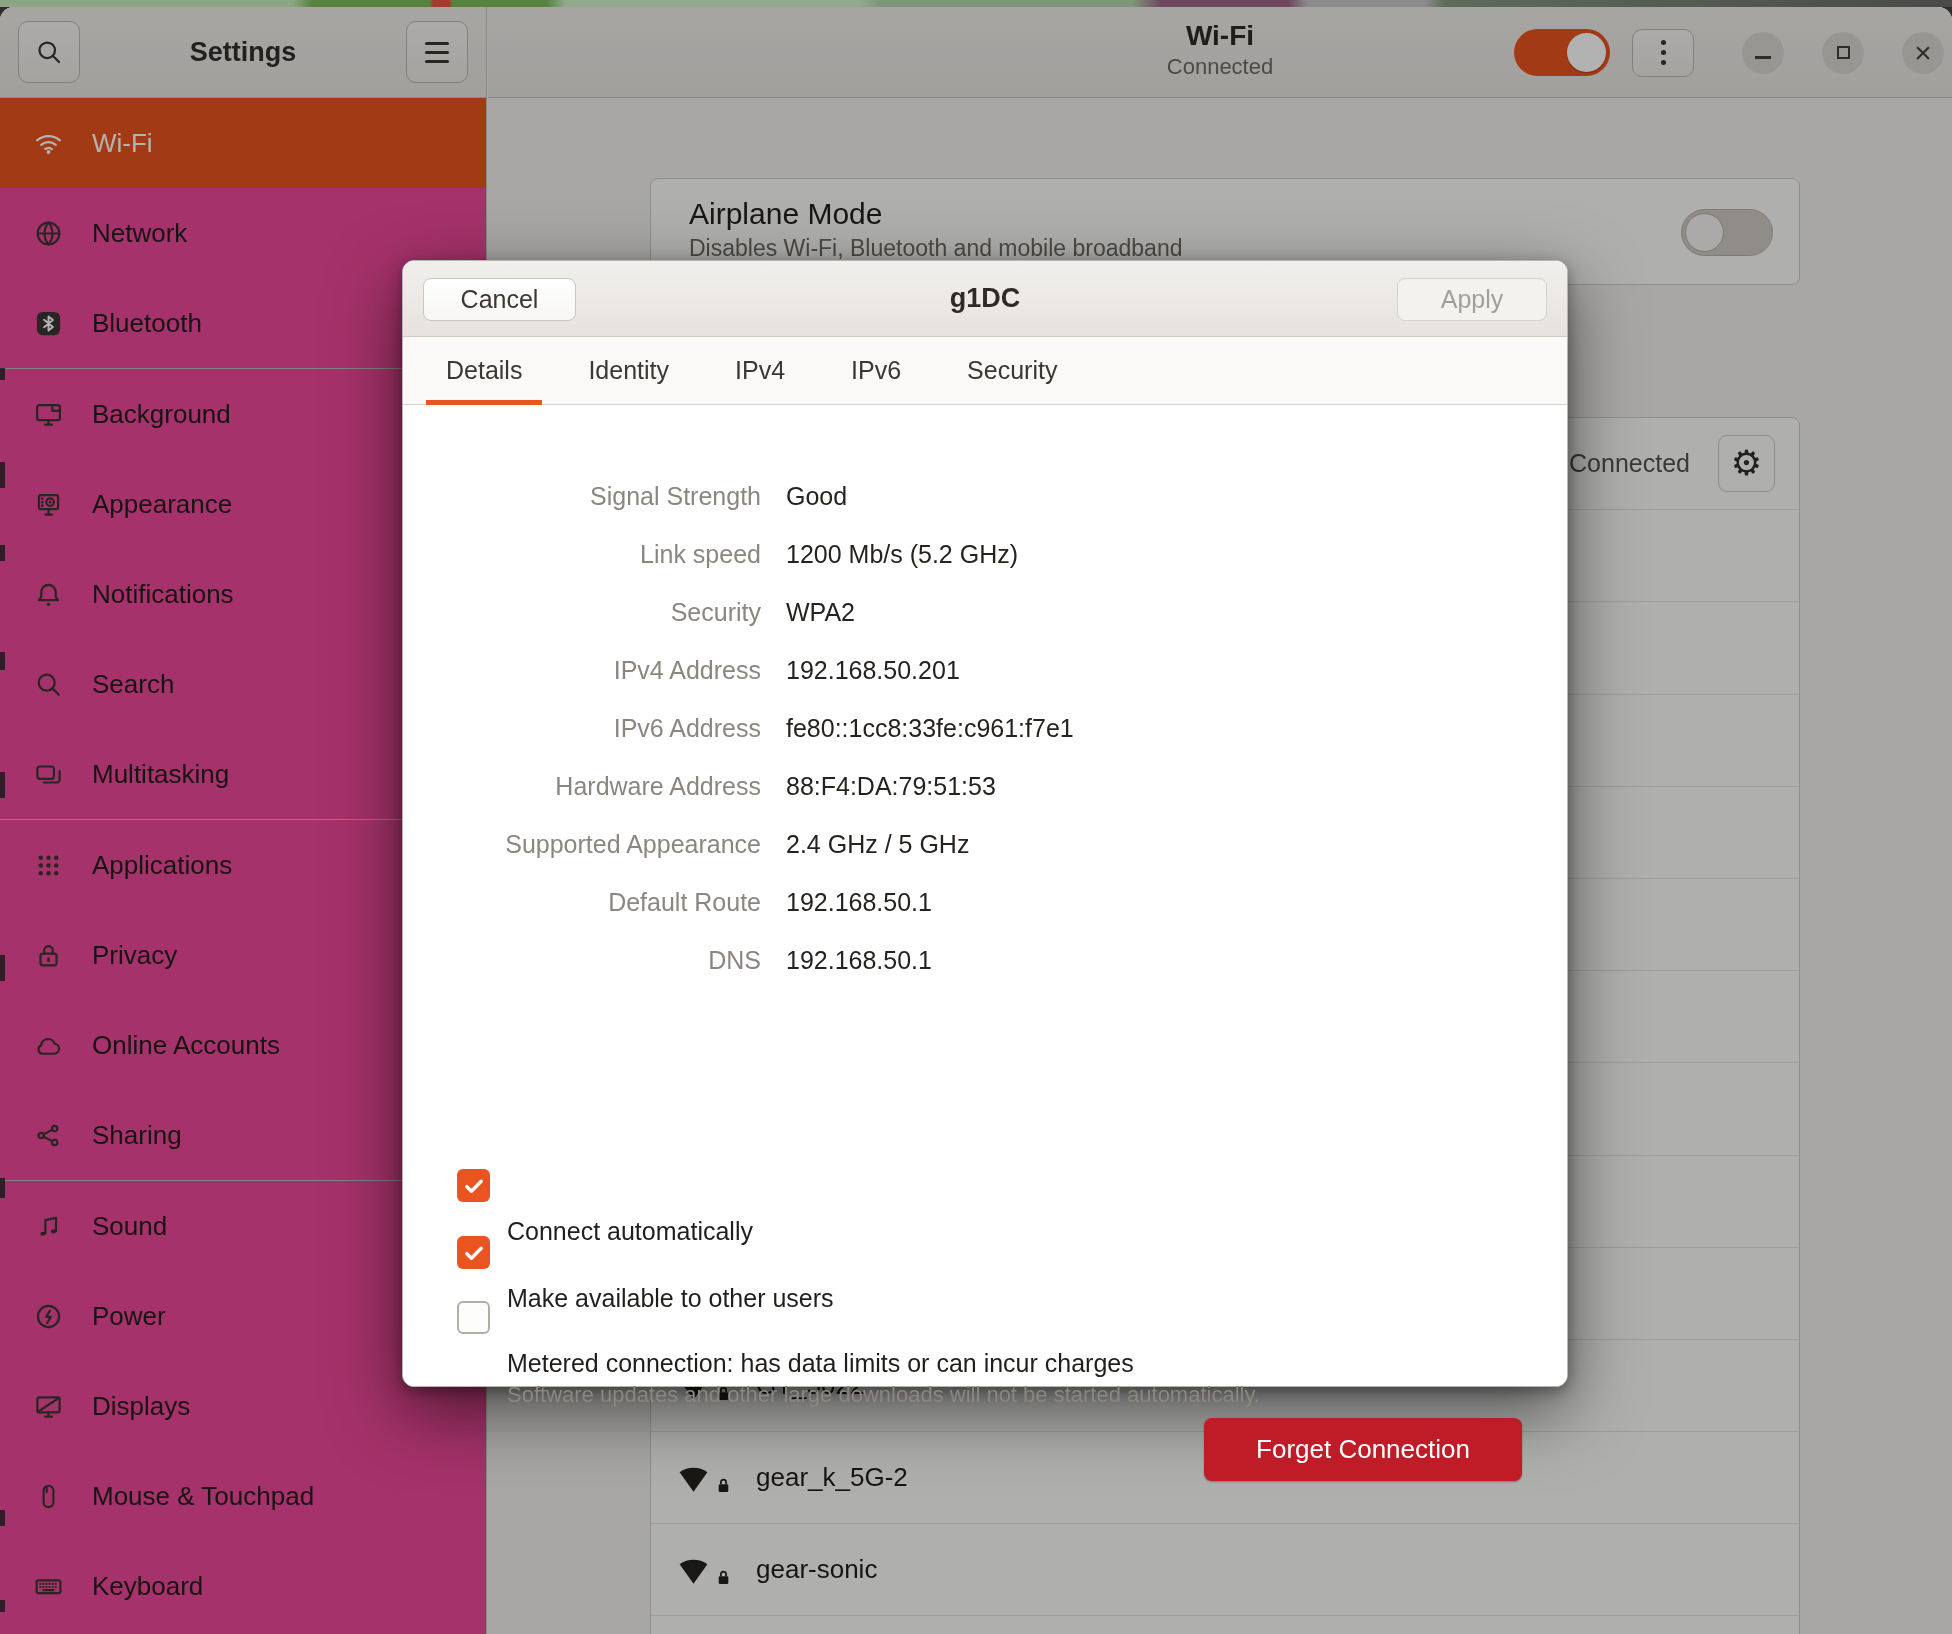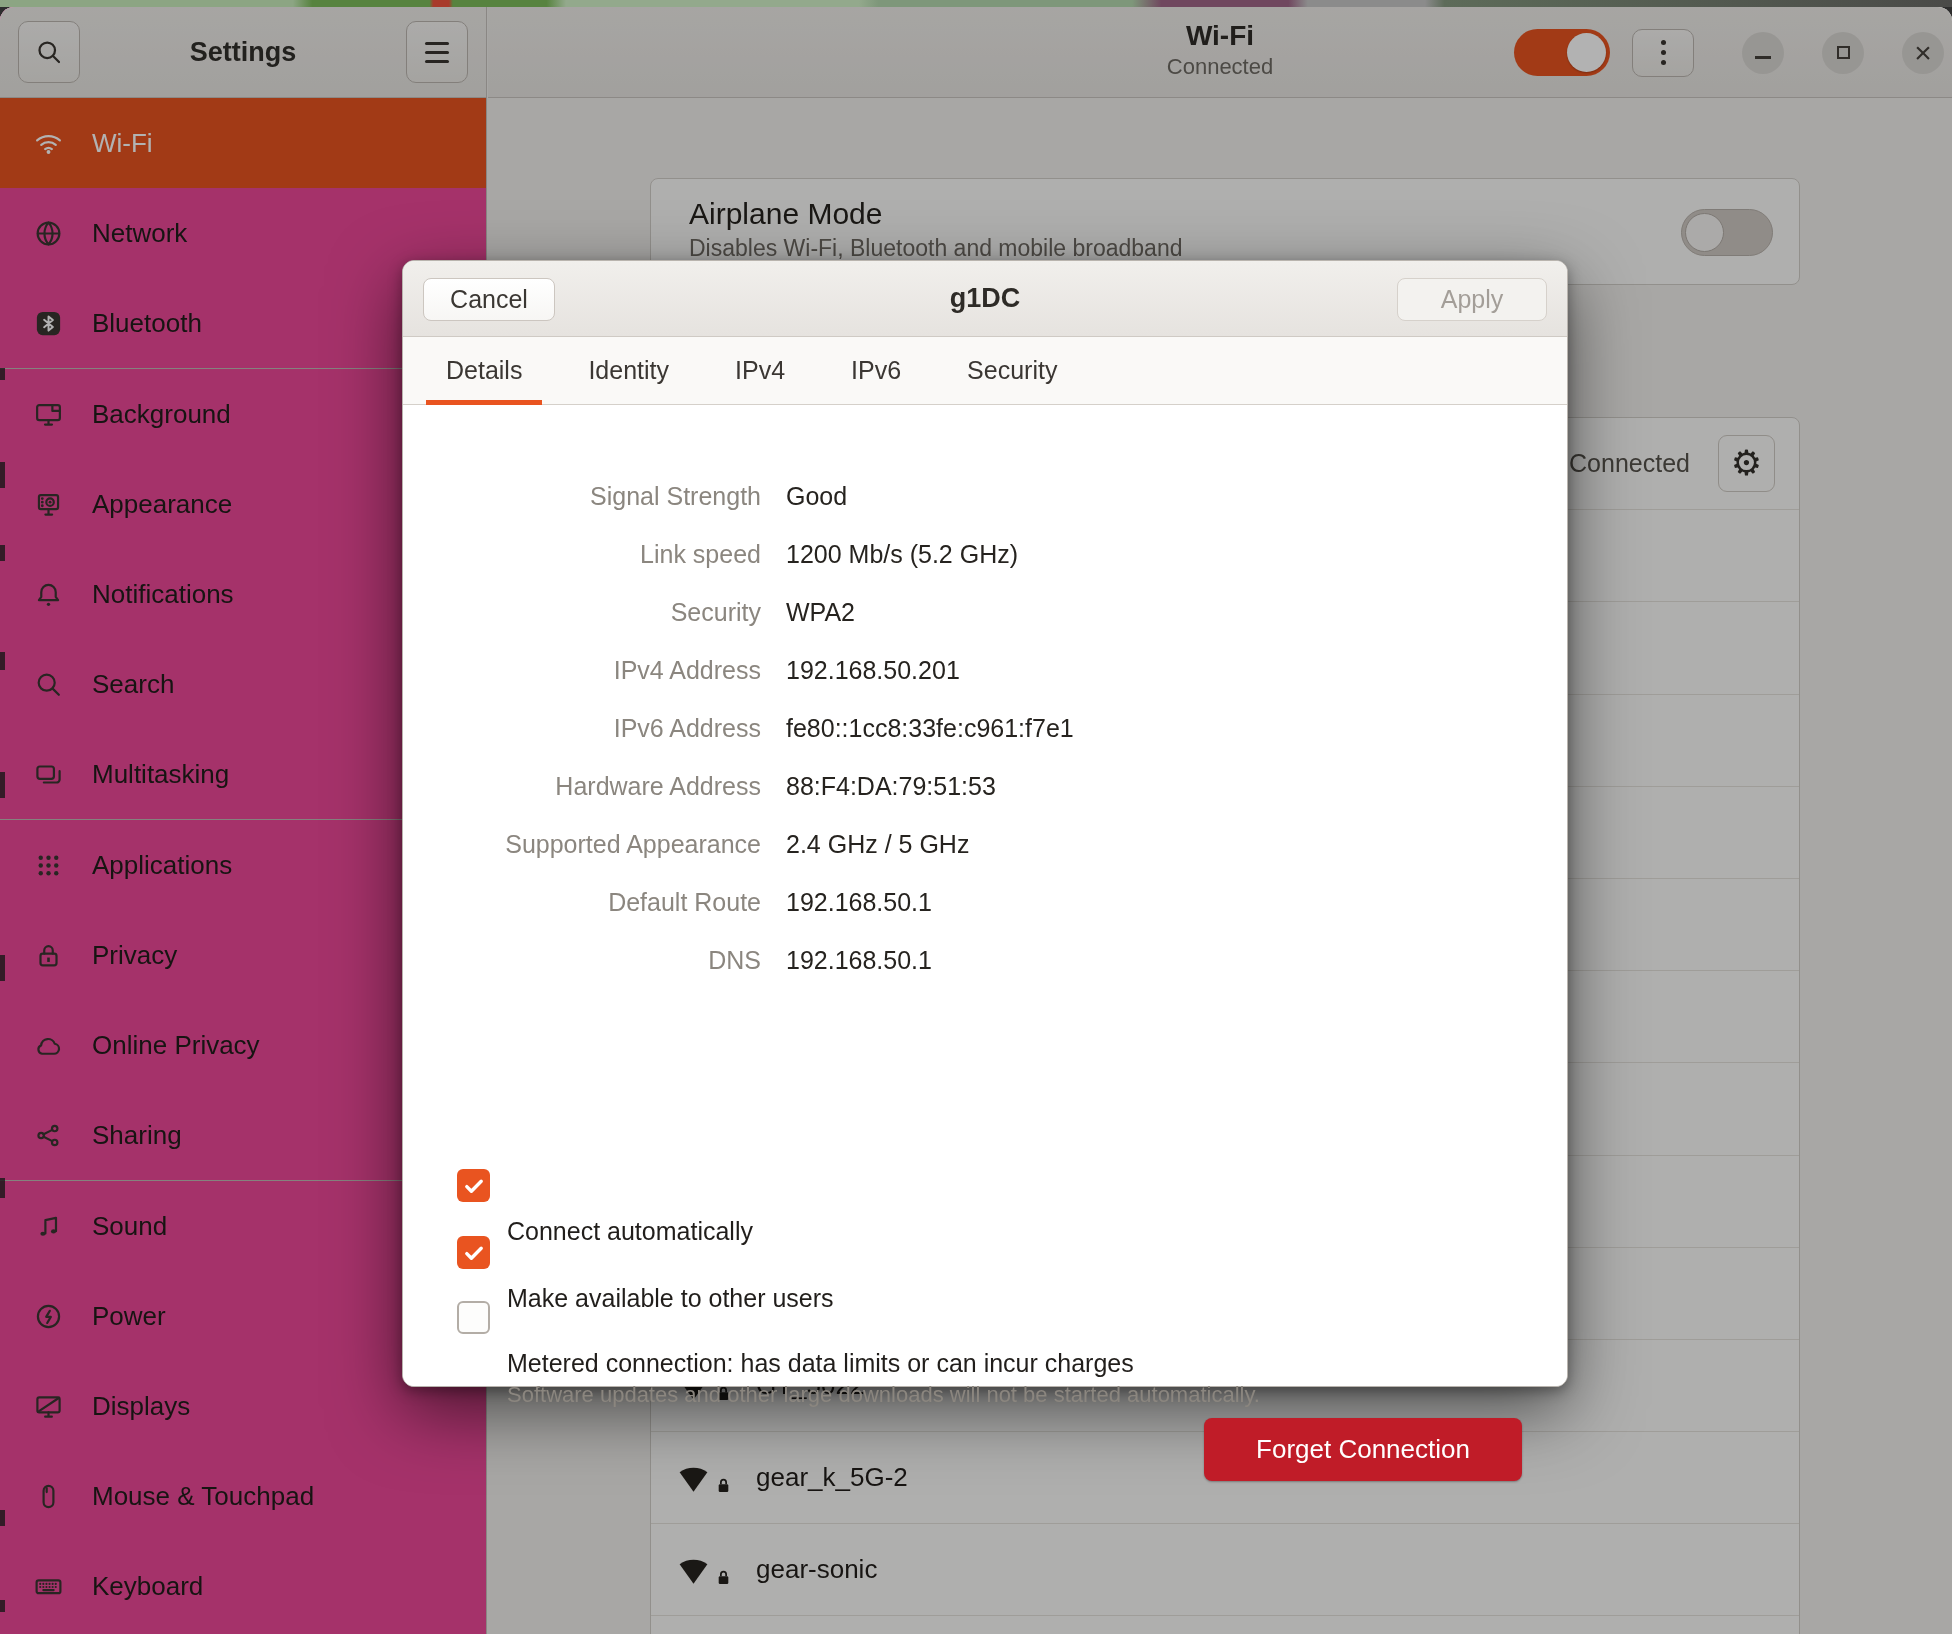--- a/index.html
+++ b/index.html
@@ -144,21 +144,21 @@
   }
   .dlg-title{
     position:absolute;left:50%;top:22px;transform:translateX(-50%);
     font-size:27px;font-weight:700;color:#2e2b27;
   }
   .btn{
     position:absolute;top:17px;height:43px;border-radius:8px;box-sizing:border-box;
     font-family:"Liberation Sans",sans-serif;font-size:25px;cursor:pointer;
     display:flex;align-items:center;justify-content:center;
   }
-  .btn-cancel{left:20px;width:132px;background:linear-gradient(#ffffff,#f7f6f4);border:1px solid #ccc6c0;color:#3b3733;}
+  .btn-cancel{left:20px;width:153px;background:linear-gradient(#ffffff,#f7f6f4);border:1px solid #ccc6c0;color:#3b3733;}
   .btn-apply{right:20px;width:150px;background:#f3f2ef;border:1px solid #d6d1cb;color:#a39e98;}
   .dlg-tabs{
     position:absolute;left:0;top:76px;right:0;height:68px;background:#faf9f7;
     border-bottom:1px solid #d5d0ca;box-sizing:border-box;
     display:flex;align-items:stretch;padding-left:23px;gap:26px;
   }
   .tab{
     position:relative;padding:0 20px;display:flex;align-items:center;
     font-size:25px;color:#3b3733;cursor:pointer;
   }
@@ -321,21 +321,21 @@
               </svg>
             </span>
             <span class="s-label">Privacy</span>
           </div>
           <div class="side-item">
             <span class="s-icon">
               <svg viewBox="0 0 24 24" fill="none" stroke="currentColor" stroke-width="1.7" stroke-linecap="round" stroke-linejoin="round">
                 <path d="M7 18.4h9.2a3.9 3.9 0 0 0 .6-7.76A5.4 5.4 0 0 0 6.3 11.9 3.4 3.4 0 0 0 7 18.4Z"></path>
               </svg>
             </span>
-            <span class="s-label">Online Privacy</span>
+            <span class="s-label">Online Accounts</span>
           </div>
           <div class="side-item">
             <span class="s-icon">
               <svg viewBox="0 0 24 24" fill="none" stroke="currentColor" stroke-width="1.7" stroke-linecap="round" stroke-linejoin="round">
                 <circle cx="6.3" cy="12" r="2.1"></circle>
                 <circle cx="16.8" cy="6.6" r="2.1"></circle>
                 <circle cx="16.8" cy="17.4" r="2.1"></circle>
                 <path d="M8.2 11.05l6.7-3.4M8.2 12.95l6.7 3.4"></path>
               </svg>
             </span>

